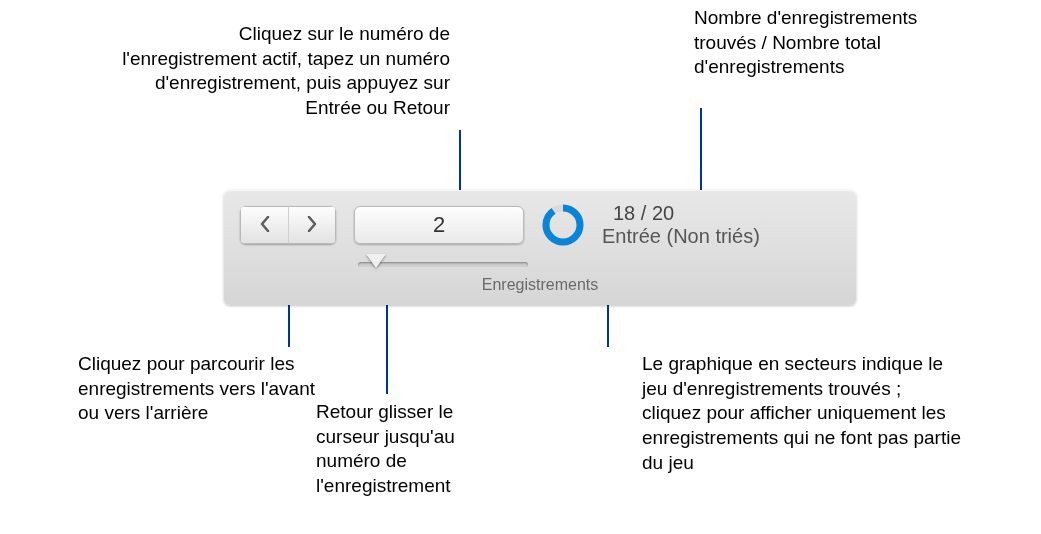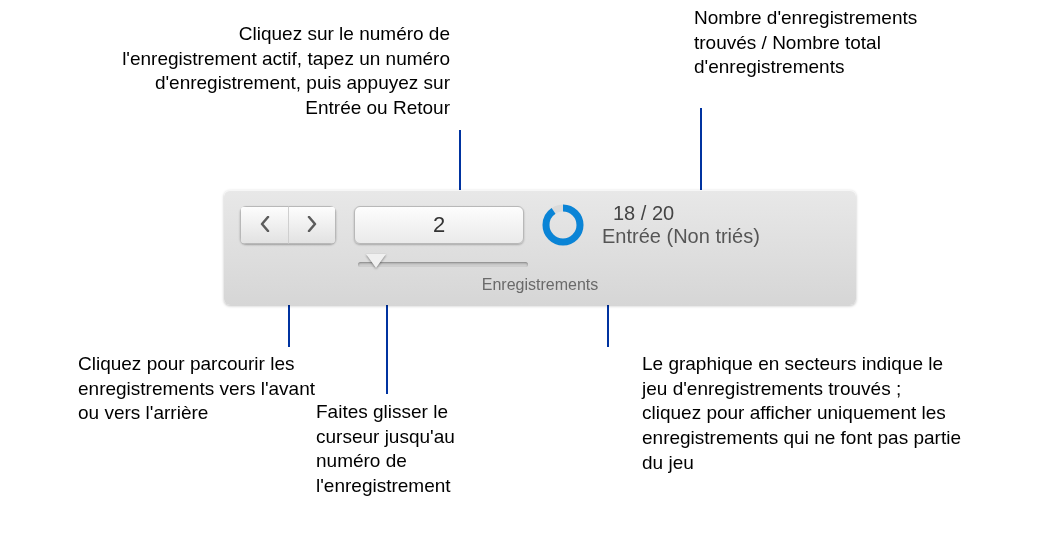--- a/index.html
+++ b/index.html
@@ -134,21 +134,21 @@
 </style>
 </head>
 <body>
 
 <div class="annot" style="left:120px; top:22px; width:330px; text-align:right;">Cliquez sur le numéro de l'enregistrement actif, tapez un numéro d'enregistrement, puis appuyez sur Entrée ou Retour</div>
 
 <div class="annot" style="left:694px; top:6px; width:260px;">Nombre d'enregistrements trouvés / Nombre total d'enregistrements</div>
 
 <div class="annot" style="left:35px; top:352px; width:260px;margin-left:43px;">Cliquez pour parcourir les enregistrements vers l'avant ou vers l'arrière</div>
 
-<div class="annot" style="left:316px; top:400px; width:200px;">Faites glisser le curseur jusqu'au numéro de l'enregistrement</div>
+<div class="annot" style="left:316px; top:400px; width:200px;">Retour glisser le curseur jusqu'au numéro de l'enregistrement</div>
 
 <div class="annot" style="left:642px; top:352px; width:320px;">Le graphique en secteurs indique le jeu d'enregistrements trouvés ; cliquez pour afficher uniquement les enregistrements qui ne font pas partie du jeu</div>
 
 <div class="leader leader-v" style="left:459px; top:130px; height:70px;"></div>
 
 <div class="leader leader-v" style="left:700px; top:108px; height:92px;"></div>
 
 <div class="crossbar" style="left:254px; top:262px; width:70px;"></div>
 <div class="leader leader-v" style="left:288px; top:262px; height:85px;"></div>
 

